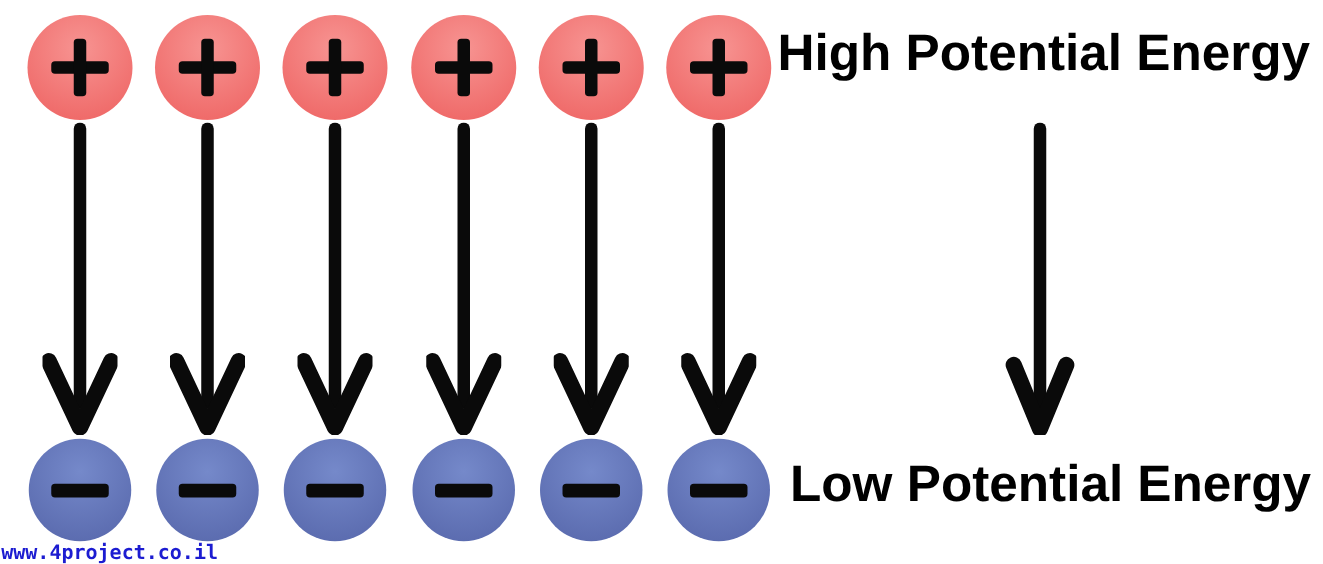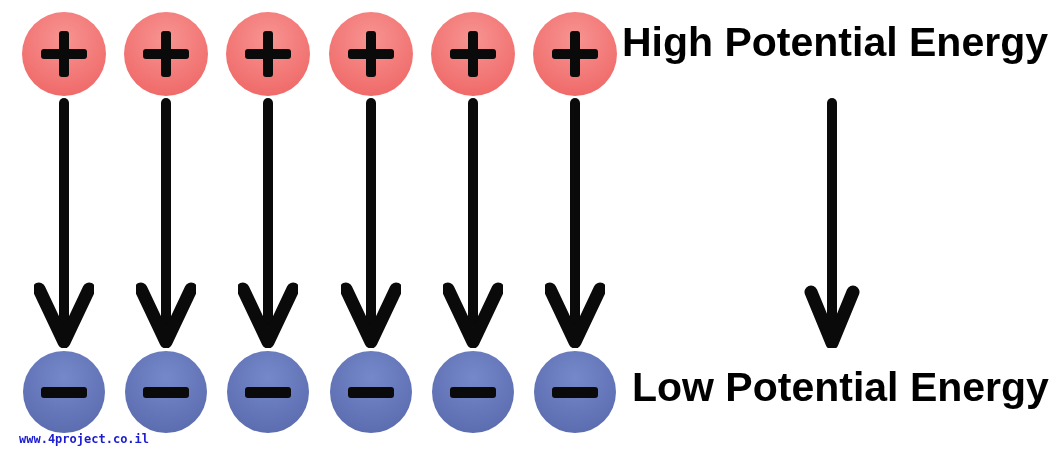--- a/index.html
+++ b/index.html
@@ -53,22 +53,22 @@
   .charge.test{
     position:absolute;left:0;top:0;width:52px;height:52px;
     background:radial-gradient(circle at 50% 32%,
       var(--positive-charge-light) 0%, var(--positive-charge-dark) 95%);
   }
   .legend-label{
     position:absolute;left:58px;top:2px;width:84px;
     font-size:21px;font-weight:bold;line-height:22px;color:var(--text-color);
   }
   .watermark{
-    position:absolute;left:19px;top:432px;
-    font-family:"DejaVu Sans Mono",monospace;font-weight:bold;font-size:12px;
+    position:absolute;left:1px;top:432px;
+    font-family:"DejaVu Sans Mono",monospace;font-weight:bold;font-size:16px;
     color:var(--watermark-color);letter-spacing:0;
   }
 </style>
 </head>
 <body>
 
 <div class="canvas">
 
   <div class="columns">
     <div class="column">

